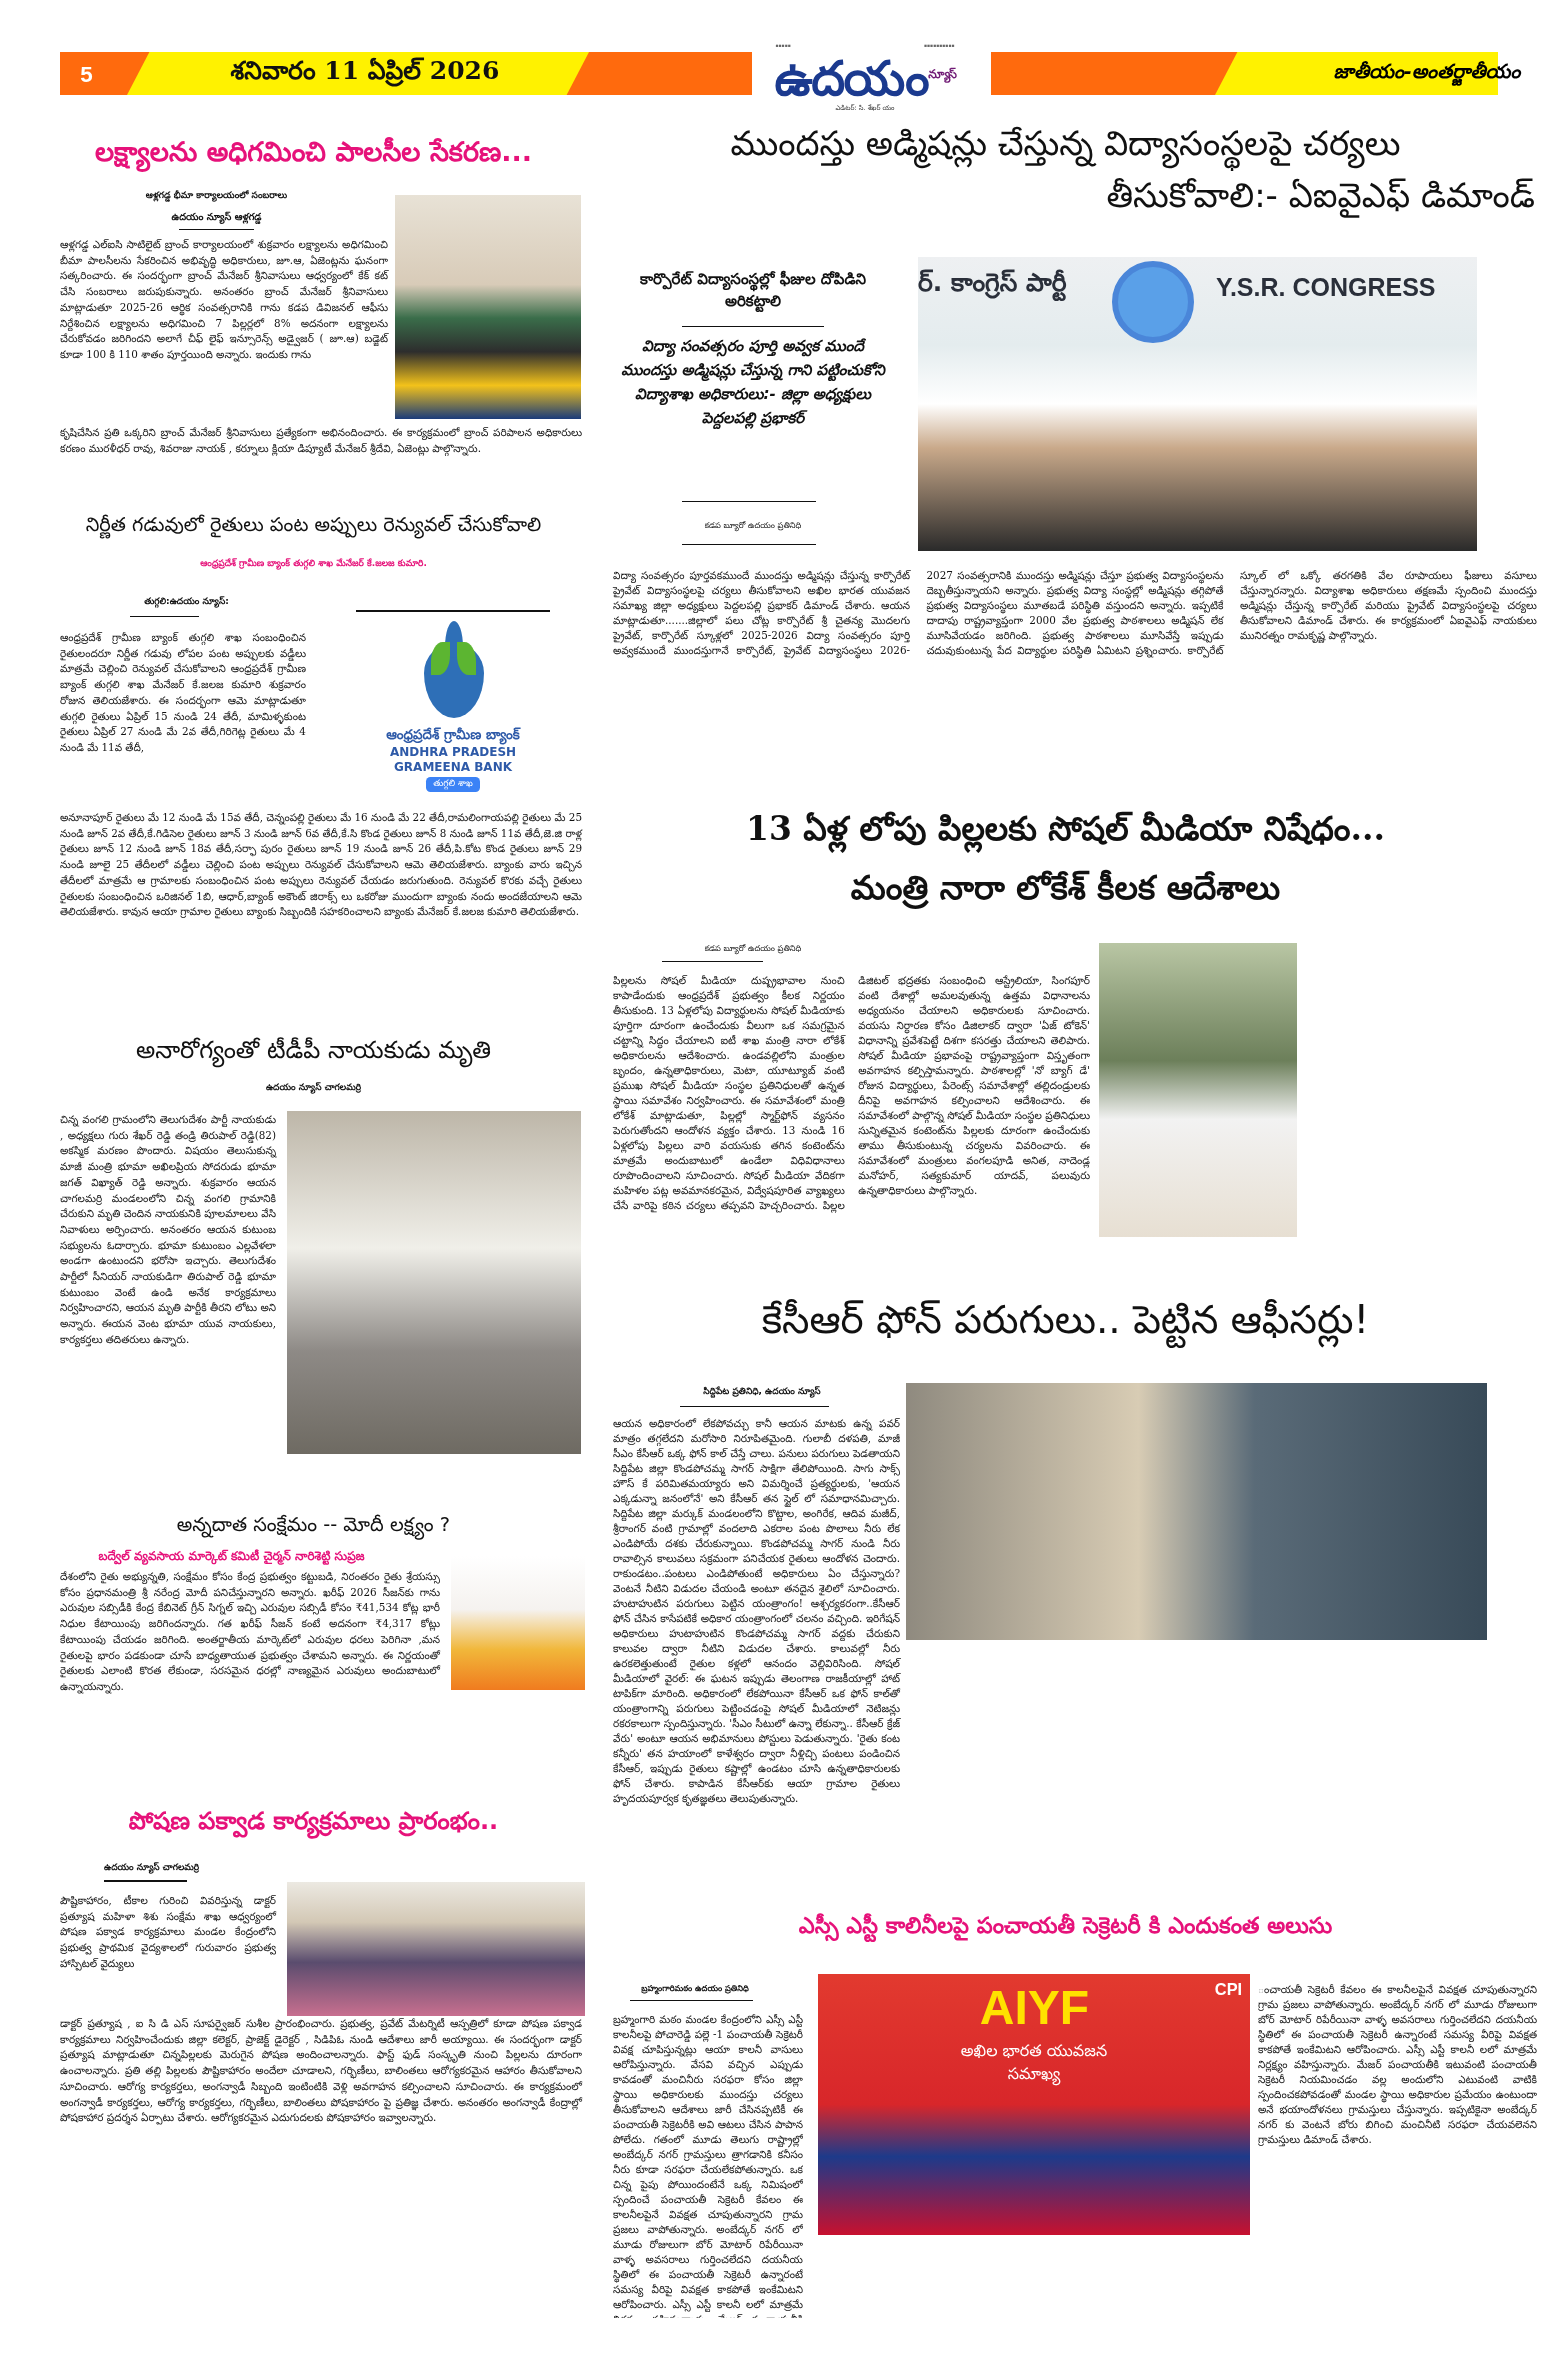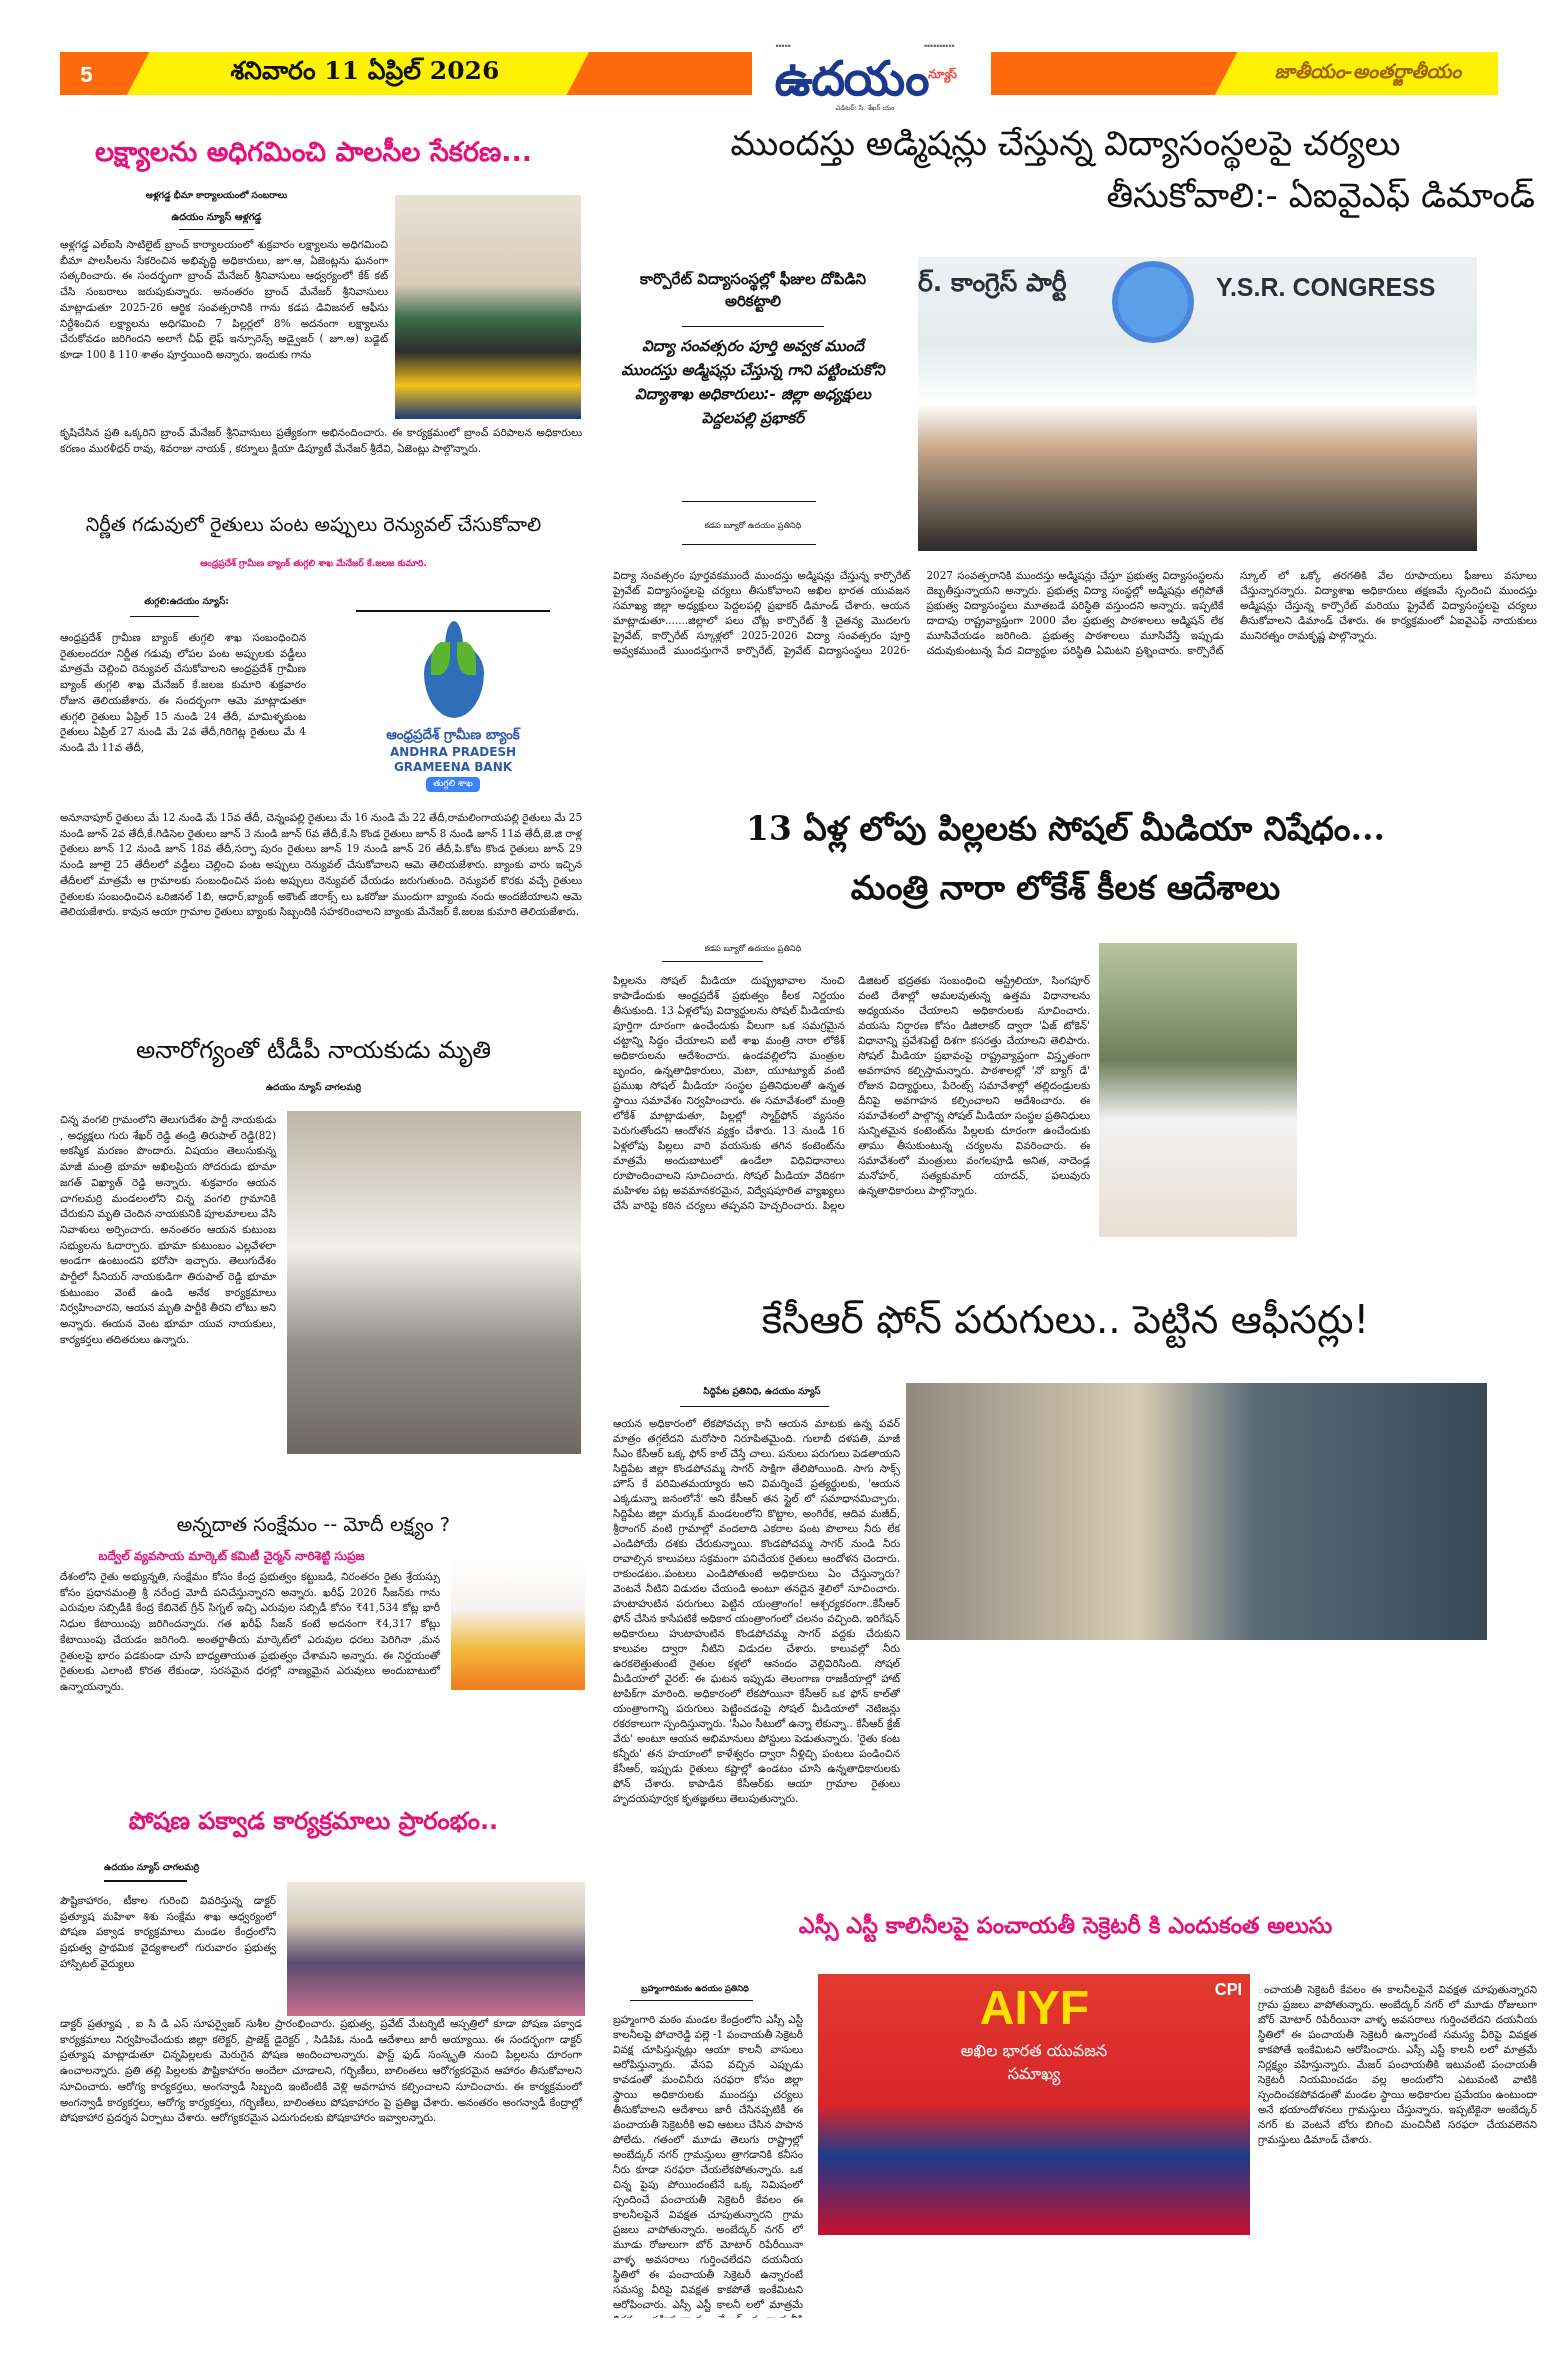--- a/index.html
+++ b/index.html
@@ -6,25 +6,25 @@
   body { width: 1561px; height: 2354px; background: #ffffff; font-family: "DejaVu Sans", sans-serif; color: #111; position: relative; overflow: hidden; }
   .abs { position: absolute; }
   
   .mh-band-left { left: 60px; top: 52px; width: 692px; height: 43px; background: #ff6a0d; }
   .mh-yellow-left { left: 127px; top: 52px; width: 462px; height: 43px; background: #fff200; clip-path: polygon(8% 0,100% 0,92% 100%,0 100%); clip-path: polygon(22.4px 0,100% 0,calc(100% - 22.4px) 100%,0 100%); }
   .mh-page { left: 64px; top: 58px; width: 45px; height: 33px; color: #fff; font: bold 22.4px "Liberation Sans", sans-serif; display:flex; align-items:center; justify-content:center; }
   .mh-date { left: 171px; top: 55px; width: 388px; height: 37px; font: bold 25px "DejaVu Serif", serif; display:flex; align-items:center; justify-content:center; }
   .mh-logo { left: 768px; top: 43px; width: 194px; height: 82px; text-align:center; }
   .mh-logo .small { font-size: 4.5px; color:#666; display:flex; justify-content:space-between; padding: 0 7.5px; }
   .mh-logo .name { font: bold 48px "DejaVu Sans", sans-serif; color: #1b3a8f; line-height: 52px; letter-spacing: -1.5px; }
-  .mh-logo .name sup { font-size: 12px; color:#ef4444; }
+  .mh-logo .name sup { font-size: 12px; color:#701a75; }
   .mh-logo .editor { font-size: 6.7px; color:#333; }
   .mh-band-right { left: 991px; top: 52px; width: 507px; height: 43px; background: #ff6a0d; }
   .mh-yellow-right { left: 1215px; top: 52px; width: 283px; height: 43px; background: #fff200; clip-path: polygon(22.4px 0,100% 0,100% 100%,0 100%); }
-  .mh-section { left: 1245px; top: 55px; width: 246px; height: 37px; font: bold italic 19.4px "DejaVu Sans", sans-serif; color: #a16207; display:flex; align-items:center; justify-content:center; }
+  .mh-section { left: 1304px; top: 55px; width: 246px; height: 37px; font: bold italic 19.4px "DejaVu Sans", sans-serif; color: #000000; display:flex; align-items:center; justify-content:center; }
 
   .pink { color: #e6127a; }
   .hl { font-family: "DejaVu Sans", sans-serif; font-weight: bold; text-align: center; }
   .hl-light { font-family: "DejaVu Sans", sans-serif; font-weight: normal; text-align: center; }
   .byline { font-size: 9.7px; font-weight: bold; text-align:center; }
   .rule { border-top: 1.5px solid #111; }
   .body { font-family: "DejaVu Serif", serif; font-size: 12.7px; line-height: 19.4px; text-align: justify; color:#111; }
   .cols3 { column-count: 3; column-gap: 16.4px; }
   .photo { background: #9aa; overflow: hidden; }
   .ph-cake { background: linear-gradient(180deg,#e8e2d6 0%,#d8cbb8 40%,#3a6d4a 55%,#2d2d2d 70%,#f3c21a 85%,#1a3b7a 100%); }

